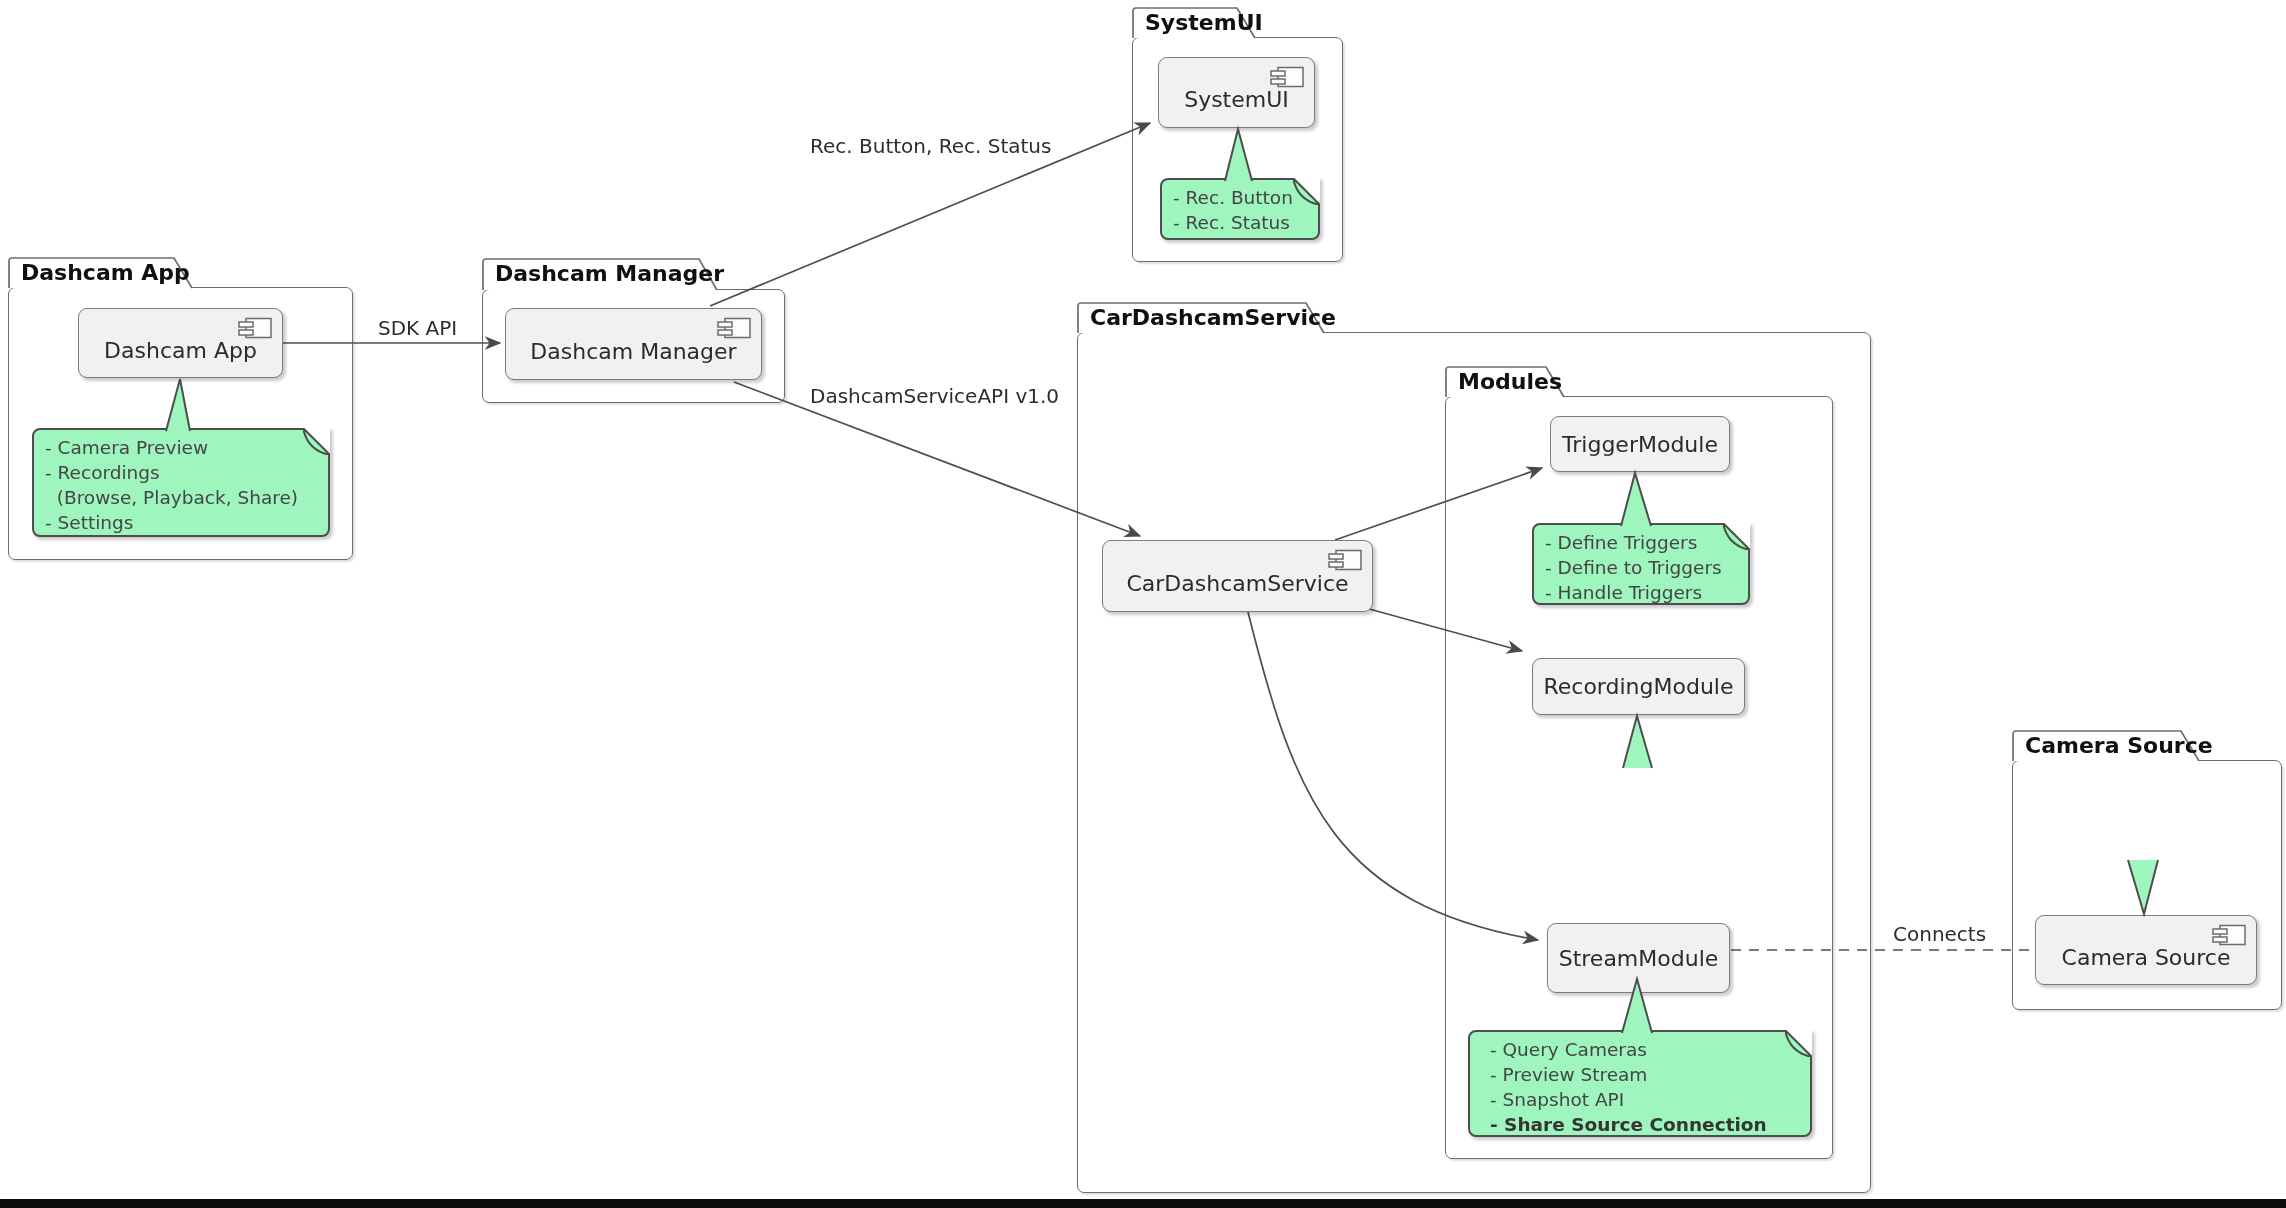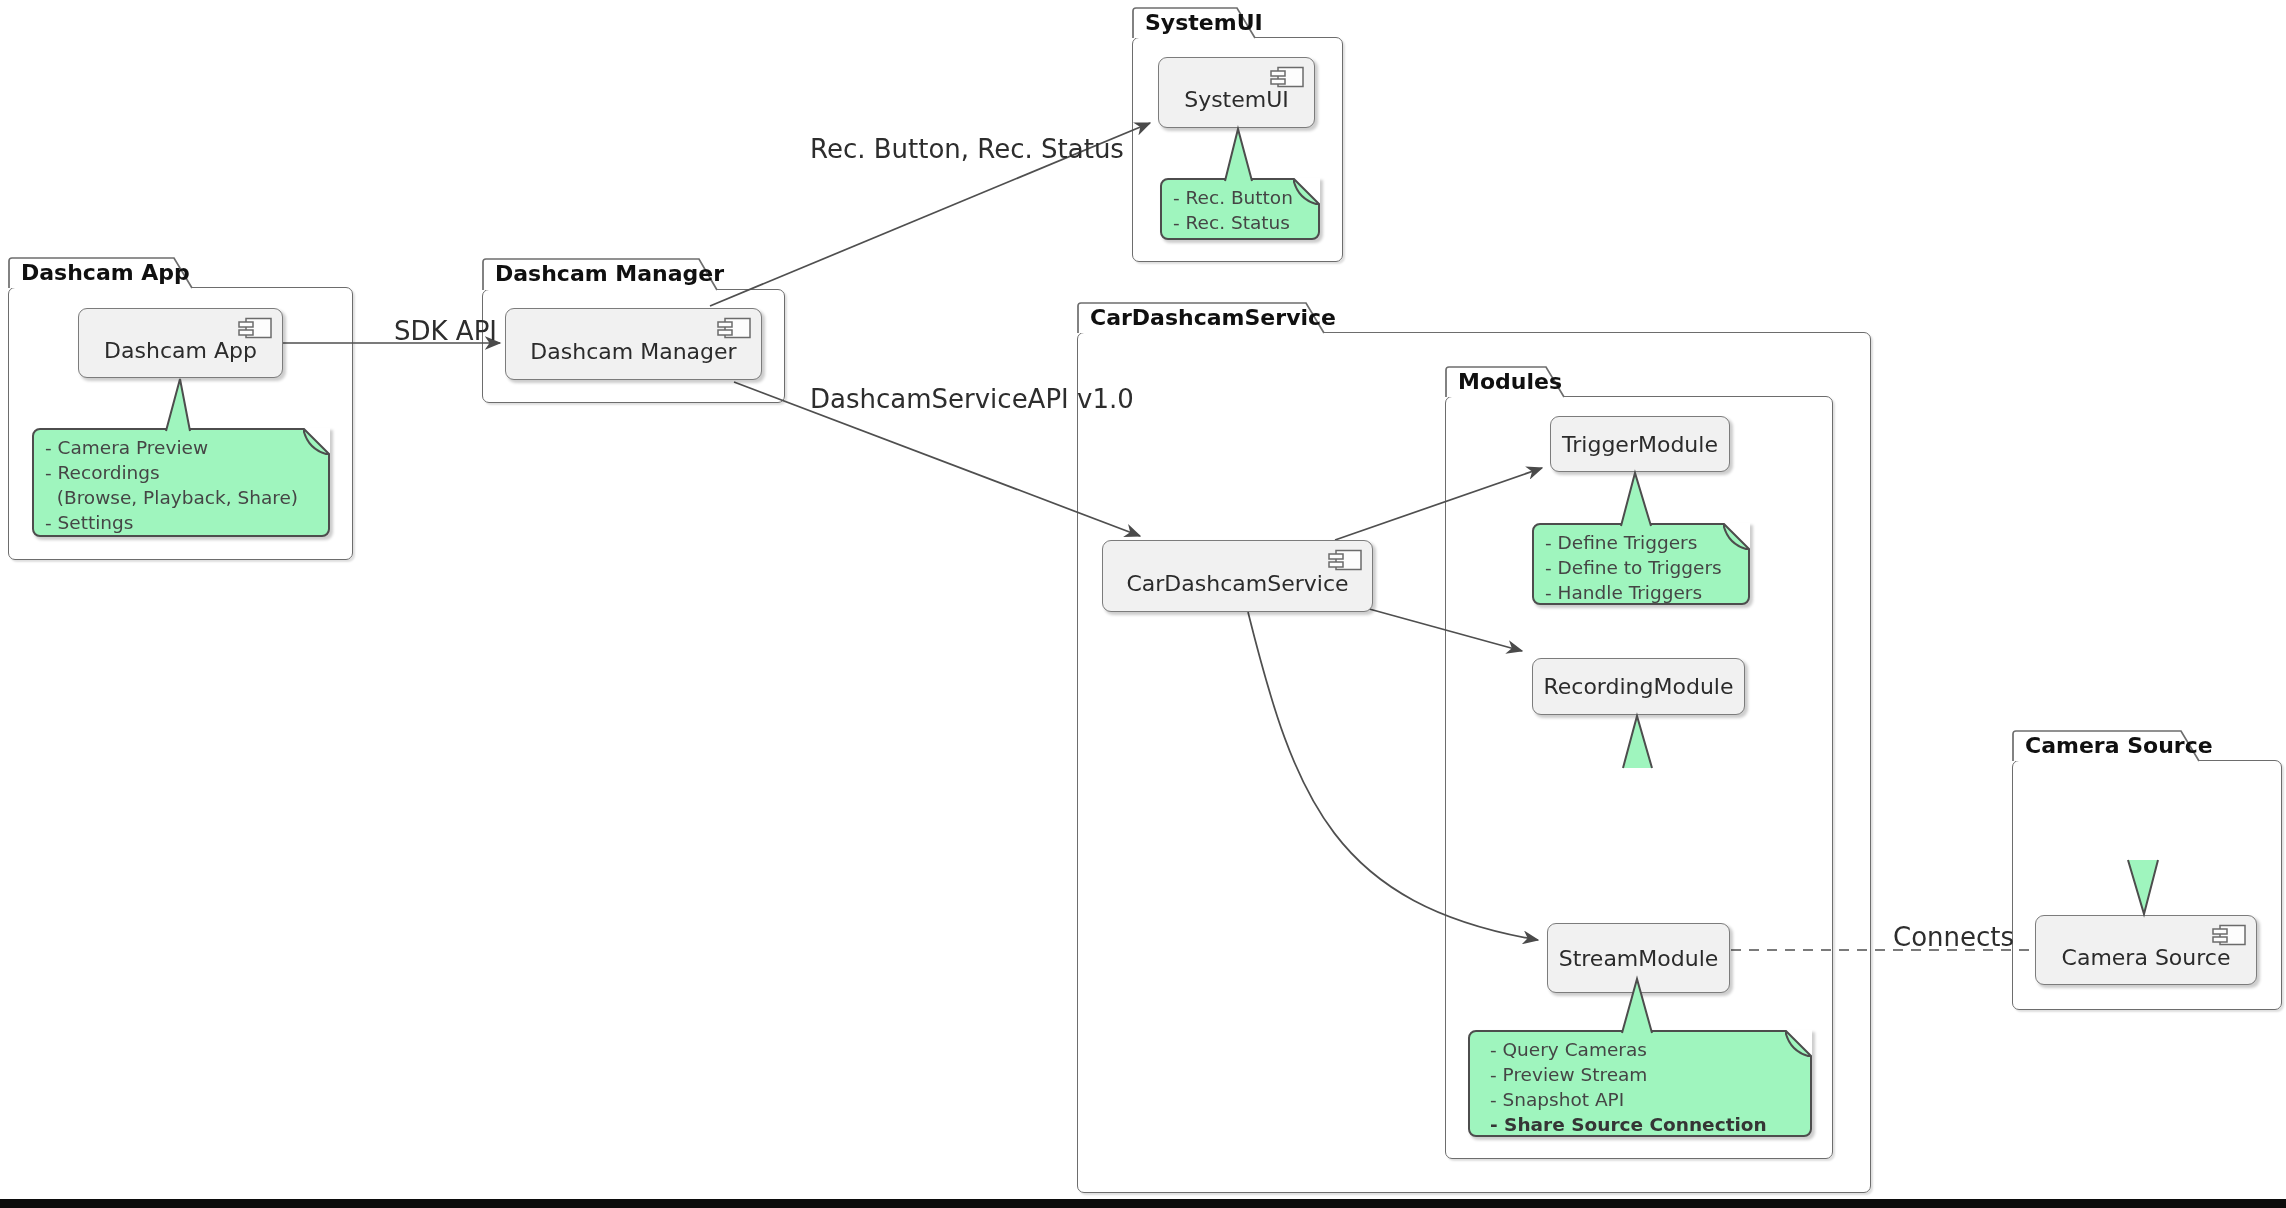--- a/index.html
+++ b/index.html
@@ -35,21 +35,21 @@
     position:absolute; background:#9ff5be; border:2px solid #4d4d4d;
     border-radius:8px 0 8px 8px; box-shadow:2.5px 2.5px 3px rgba(0,0,0,.2);
     color:#454545; font-size:18.5px; line-height:25px; padding:5px 11px; z-index:3;
   }
   .note-line { white-space:pre; }
   .note-line.bold { font-weight:bold; color:#353535; }
   .fold { position:absolute; top:-2px; right:-2px; }
 
   
   .edge-label {
-    position:absolute; font-size:26px; color:#2d2d2d; white-space:nowrap; z-index:4;
+    position:absolute; font-size:20px; color:#2d2d2d; white-space:nowrap; z-index:4;
   }
 
   svg.layer { position:absolute; left:0; top:0; }
   #edge-layer { z-index:2; }
   #tail-layer { z-index:4; pointer-events:none; }
 
   .bottom-bar { position:absolute; left:0; top:1199px; width:2286px; height:9px; background:#0c0c0c; z-index:5; }
 </style>
 </head>
 <body>
@@ -221,19 +221,19 @@
 
   <svg id="tail-layer" class="layer" width="2286" height="1208">
     <path d="M166,431 L180,379 L190,431" fill="#9ff5be" stroke="#4d4d4d" stroke-width="2"></path>
     <path d="M1225,181 L1238,129 L1252,181" fill="#9ff5be" stroke="#4d4d4d" stroke-width="2"></path>
     <path d="M1621,526 L1635,473 L1651,526" fill="#9ff5be" stroke="#4d4d4d" stroke-width="2"></path>
     <path d="M1623,768 L1637,716 L1652,768" fill="#9ff5be" stroke="#4d4d4d" stroke-width="2"></path>
     <path d="M1622,1033 L1637,979 L1652,1033" fill="#9ff5be" stroke="#4d4d4d" stroke-width="2"></path>
     <path d="M2128,860 L2144,914 L2158,860" fill="#9ff5be" stroke="#4d4d4d" stroke-width="2"></path>
   </svg>
 
-  <div class="edge-label" style="left:378px;top:316px;margin-left:16px;">SDK API</div>
+  <div class="edge-label" style="left:378px;top:316px;">SDK API</div>
   <div class="edge-label" style="left:810px;top:134px;">Rec. Button, Rec. Status</div>
   <div class="edge-label" style="left:810px;top:384px;">DashcamServiceAPI v1.0</div>
   <div class="edge-label" style="left:1893px;top:922px;">Connects</div>
 
   <div class="bottom-bar"></div>
 </div>
 
 </body></html>

